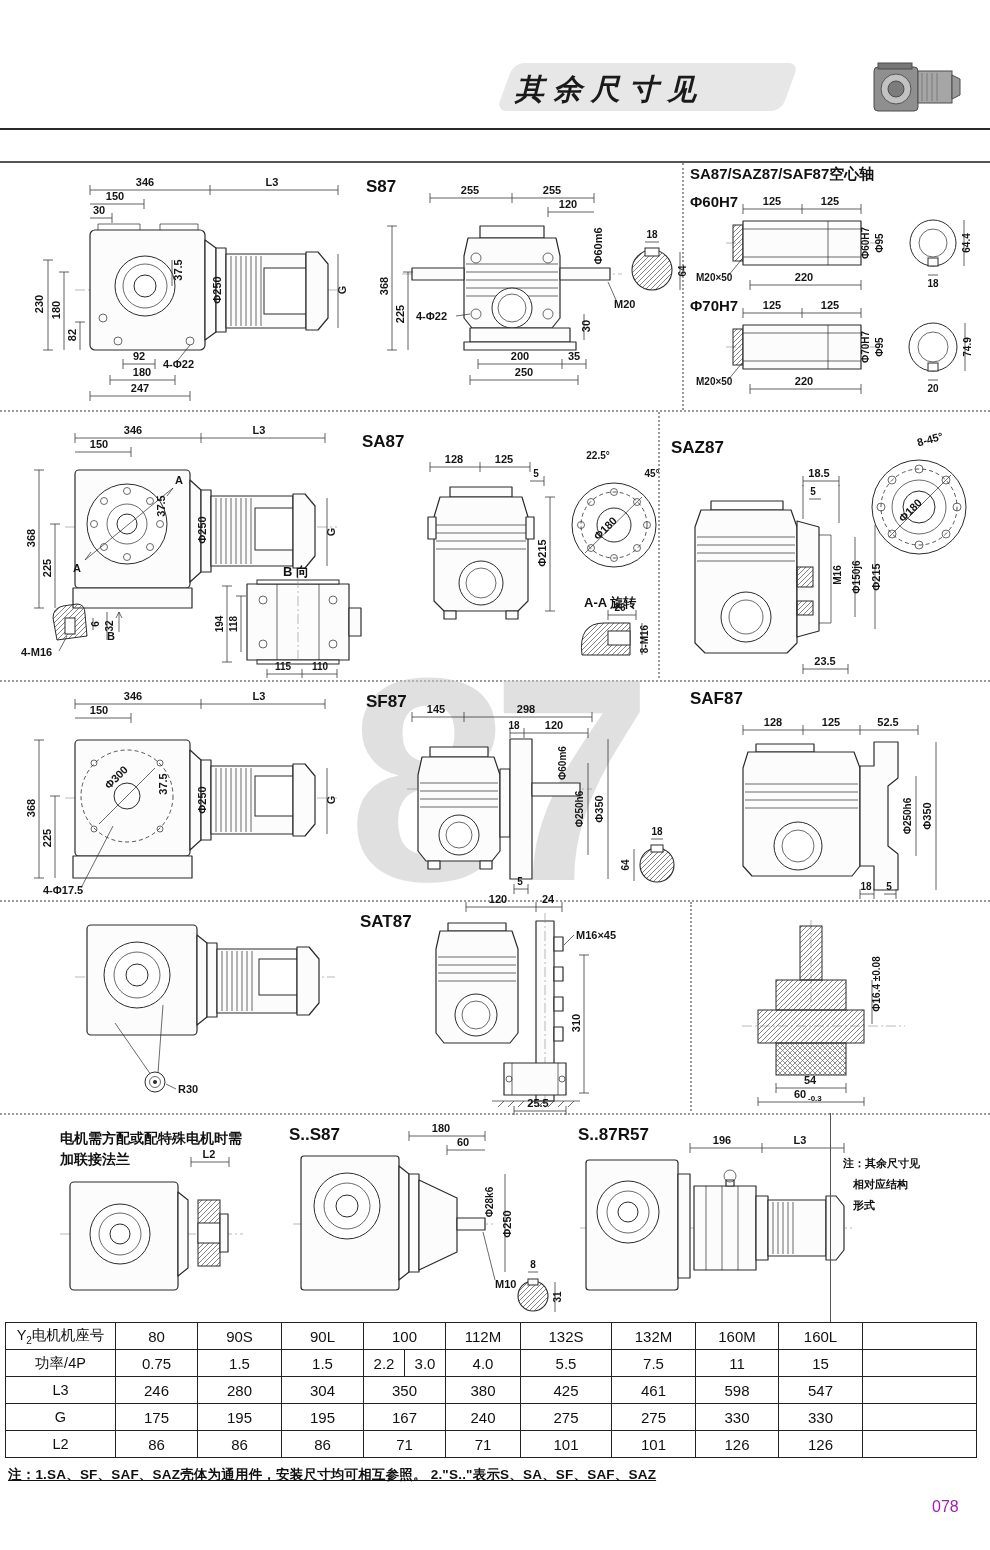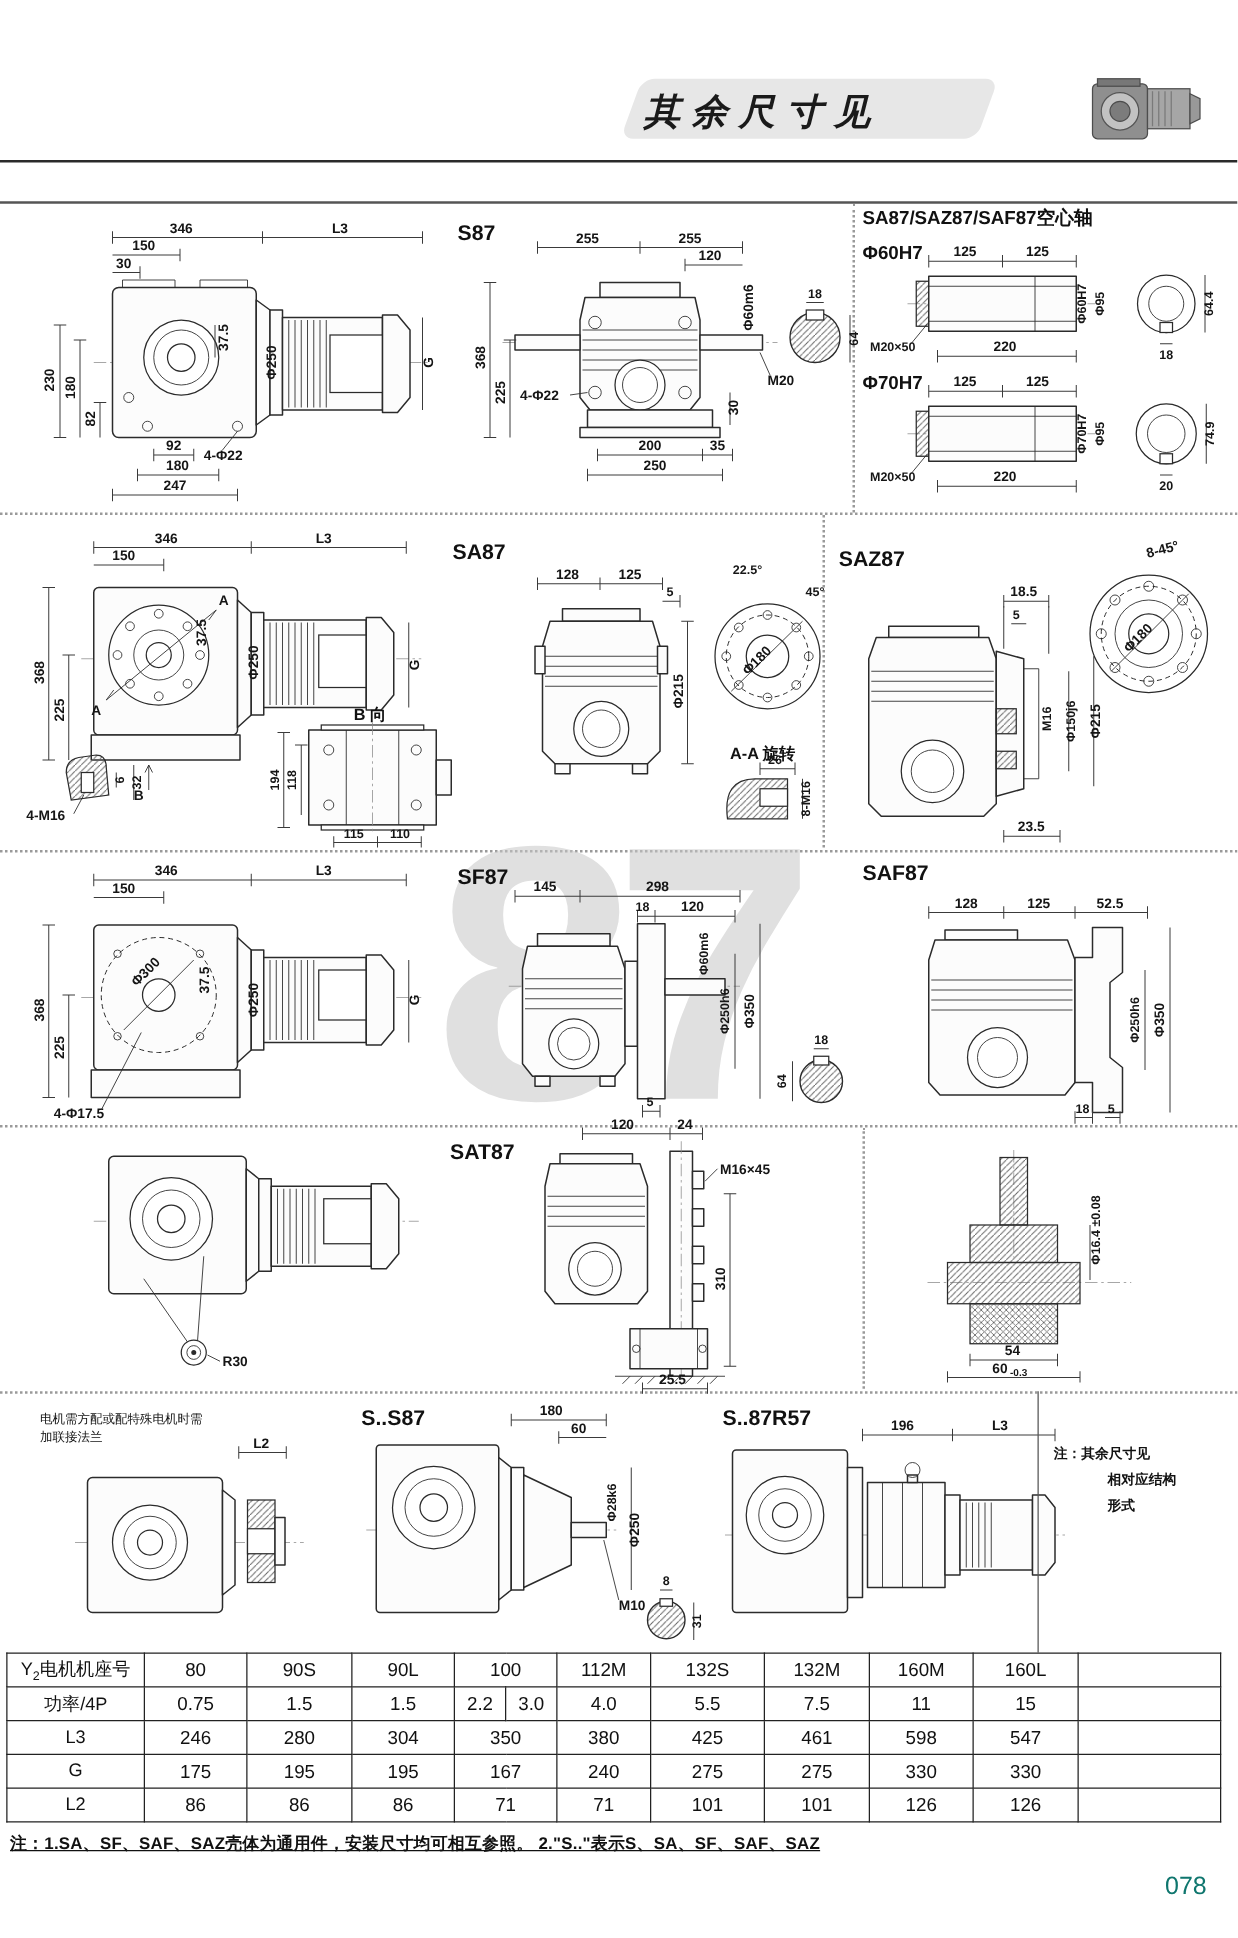--- a/index.html
+++ b/index.html
@@ -20,28 +20,28 @@
   text.t  { font-size:17px; font-weight:700; fill:#111; text-anchor:start; }
   text.t15{ font-size:15px; font-weight:700; fill:#111; text-anchor:start; }
   text.b13{ font-size:13px; font-weight:700; fill:#111; text-anchor:start; }
   .banner-bg { left:505px; top:63px; width:285px; height:48px; background:#e7e7e7; transform:skewX(-20deg); border-radius:10px; }
   .banner-text { left:515px; top:70px; width:280px; font-size:29px; font-weight:bold; font-style:italic; letter-spacing:9px; color:#1a1a1a; white-space:nowrap; }
   .header-rule { left:0; top:128px; width:990px; height:2px; background:#2a2a2a; }
   .content-topline { left:0; top:161px; width:990px; height:0; border-top:2px solid #555; }
   .hsep { left:0; width:990px; height:0; border-top:2px dotted #9a9a9a; }
   .vsep { width:0; border-left:2px dotted #9a9a9a; }
   .watermark { left:348px; top:652px; width:360px; font-size:290px; font-weight:bold; line-height:0.88; color:#c7c7c7; opacity:0.55; letter-spacing:-18px; z-index:0; }
-  .note-left { left:32px; top:1128px; font-size:10px; font-weight:400; line-height:1.5; color:#111; }
+  .note-left { left:60px; top:1128px; font-size:14px; font-weight:700; line-height:1.5; color:#111; }
   .sidenote-box { left:830px; top:1113px; width:120px; height:209px; border-left:1.5px solid #555; padding:40px 0 0 12px; font-size:11px; font-weight:600; line-height:1.9; }
-  .sidenote-box .ind { margin-left:43px; }
+  .sidenote-box .ind { margin-left:10px; }
   table.specs { position:absolute; left:5px; top:1322px; width:972px; border-collapse:collapse; table-layout:fixed;padding-left:14px; }
   table.specs td { border:1.8px solid #222; height:27px; text-align:center; font-size:15px; padding:0; white-space:nowrap; }
   table.specs td.lab { font-size:14.5px; }
   .footnote { left:8px; top:1466px; font-size:13.5px; font-weight:600; letter-spacing:0.2px;text-decoration:underline; }
-  .pagenum { left:932px; top:1498px; font-size:20px; color:#0f766e; }
+  .pagenum { left:932px; top:1498px; font-size:16px; color:#a21caf; }
   sub { font-size:10px; }
 </style>
 </head>
 <body>
 
 <svg width="0" height="0">
   <defs>
     <pattern id="hp" width="5" height="5" patternUnits="userSpaceOnUse">
         <path d="M0,5 L5,0" stroke="#666" stroke-width="0.8"></path>
       </pattern>

